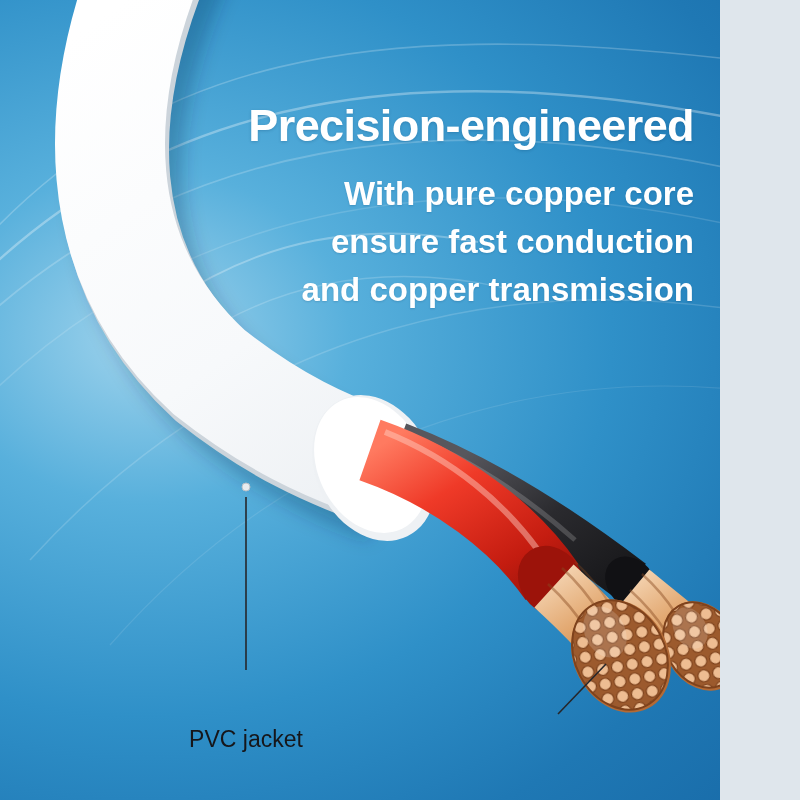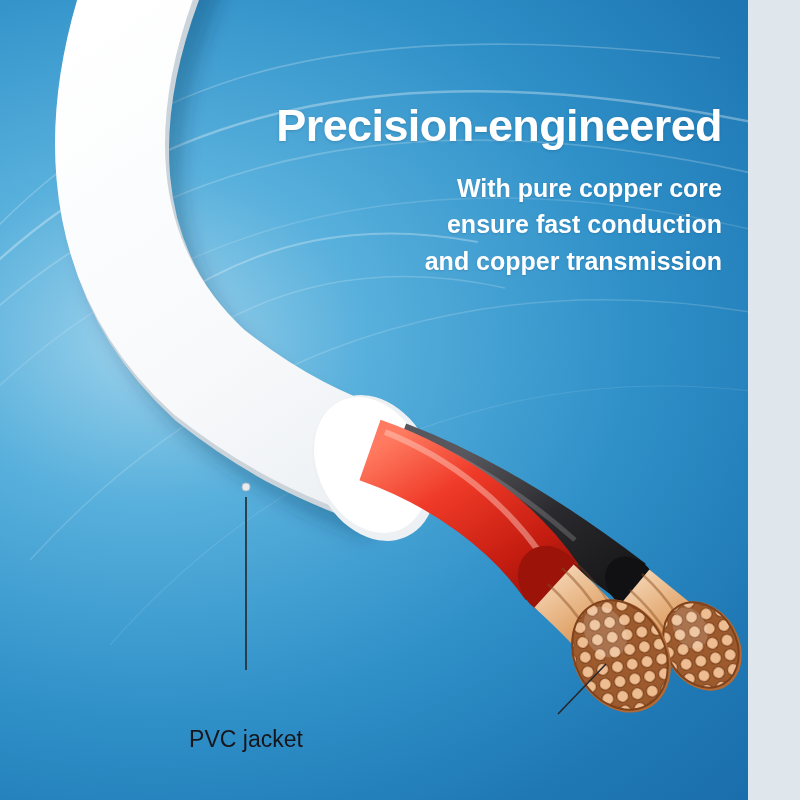--- a/index.html
+++ b/index.html
@@ -6,30 +6,29 @@
   #stage{
     position:relative;width:720px;height:800px;overflow:hidden;
     font-family:"Liberation Sans", sans-serif;
     background:
       radial-gradient(130% 95% at 20% 42%,
         var(--bg-light,#9fd3ec) 0%,
         #58b0dc 22%,
         var(--bg-mid,#2f90c8) 50%,
         #1f78b4 72%,
         var(--bg-dark,#1565a3) 100%);
-    padding-left: 28px;
   }
   svg{position:absolute;inset:0;display:block;}
   .headline{
     position:absolute;top:100px;right:26px;text-align:right;
     color:var(--text-light,#ffffff);z-index:3;
   }
   .h1{font-size:45px;font-weight:700;line-height:1.16;letter-spacing:-0.6px;
       text-shadow:0 1px 3px rgba(10,60,100,.25);}
-  .sub{margin-top:18px;font-size:25px;line-height:1.45;font-weight:600;
+  .sub{margin-top:18px;font-size:33px;line-height:1.45;font-weight:600;
       text-shadow:0 1px 2px rgba(10,60,100,.2);}
   .label{
     position:absolute;color:var(--text-dark,#16161a);
     font-size:23px;font-weight:500;z-index:3;white-space:nowrap;margin-top:48px;
   }
   .label-pvc{top:678px;left:146px;width:200px;text-align:center;}
   .label-copper{top:722px;left:332px;}
 </style>
 </head>
 <body>

